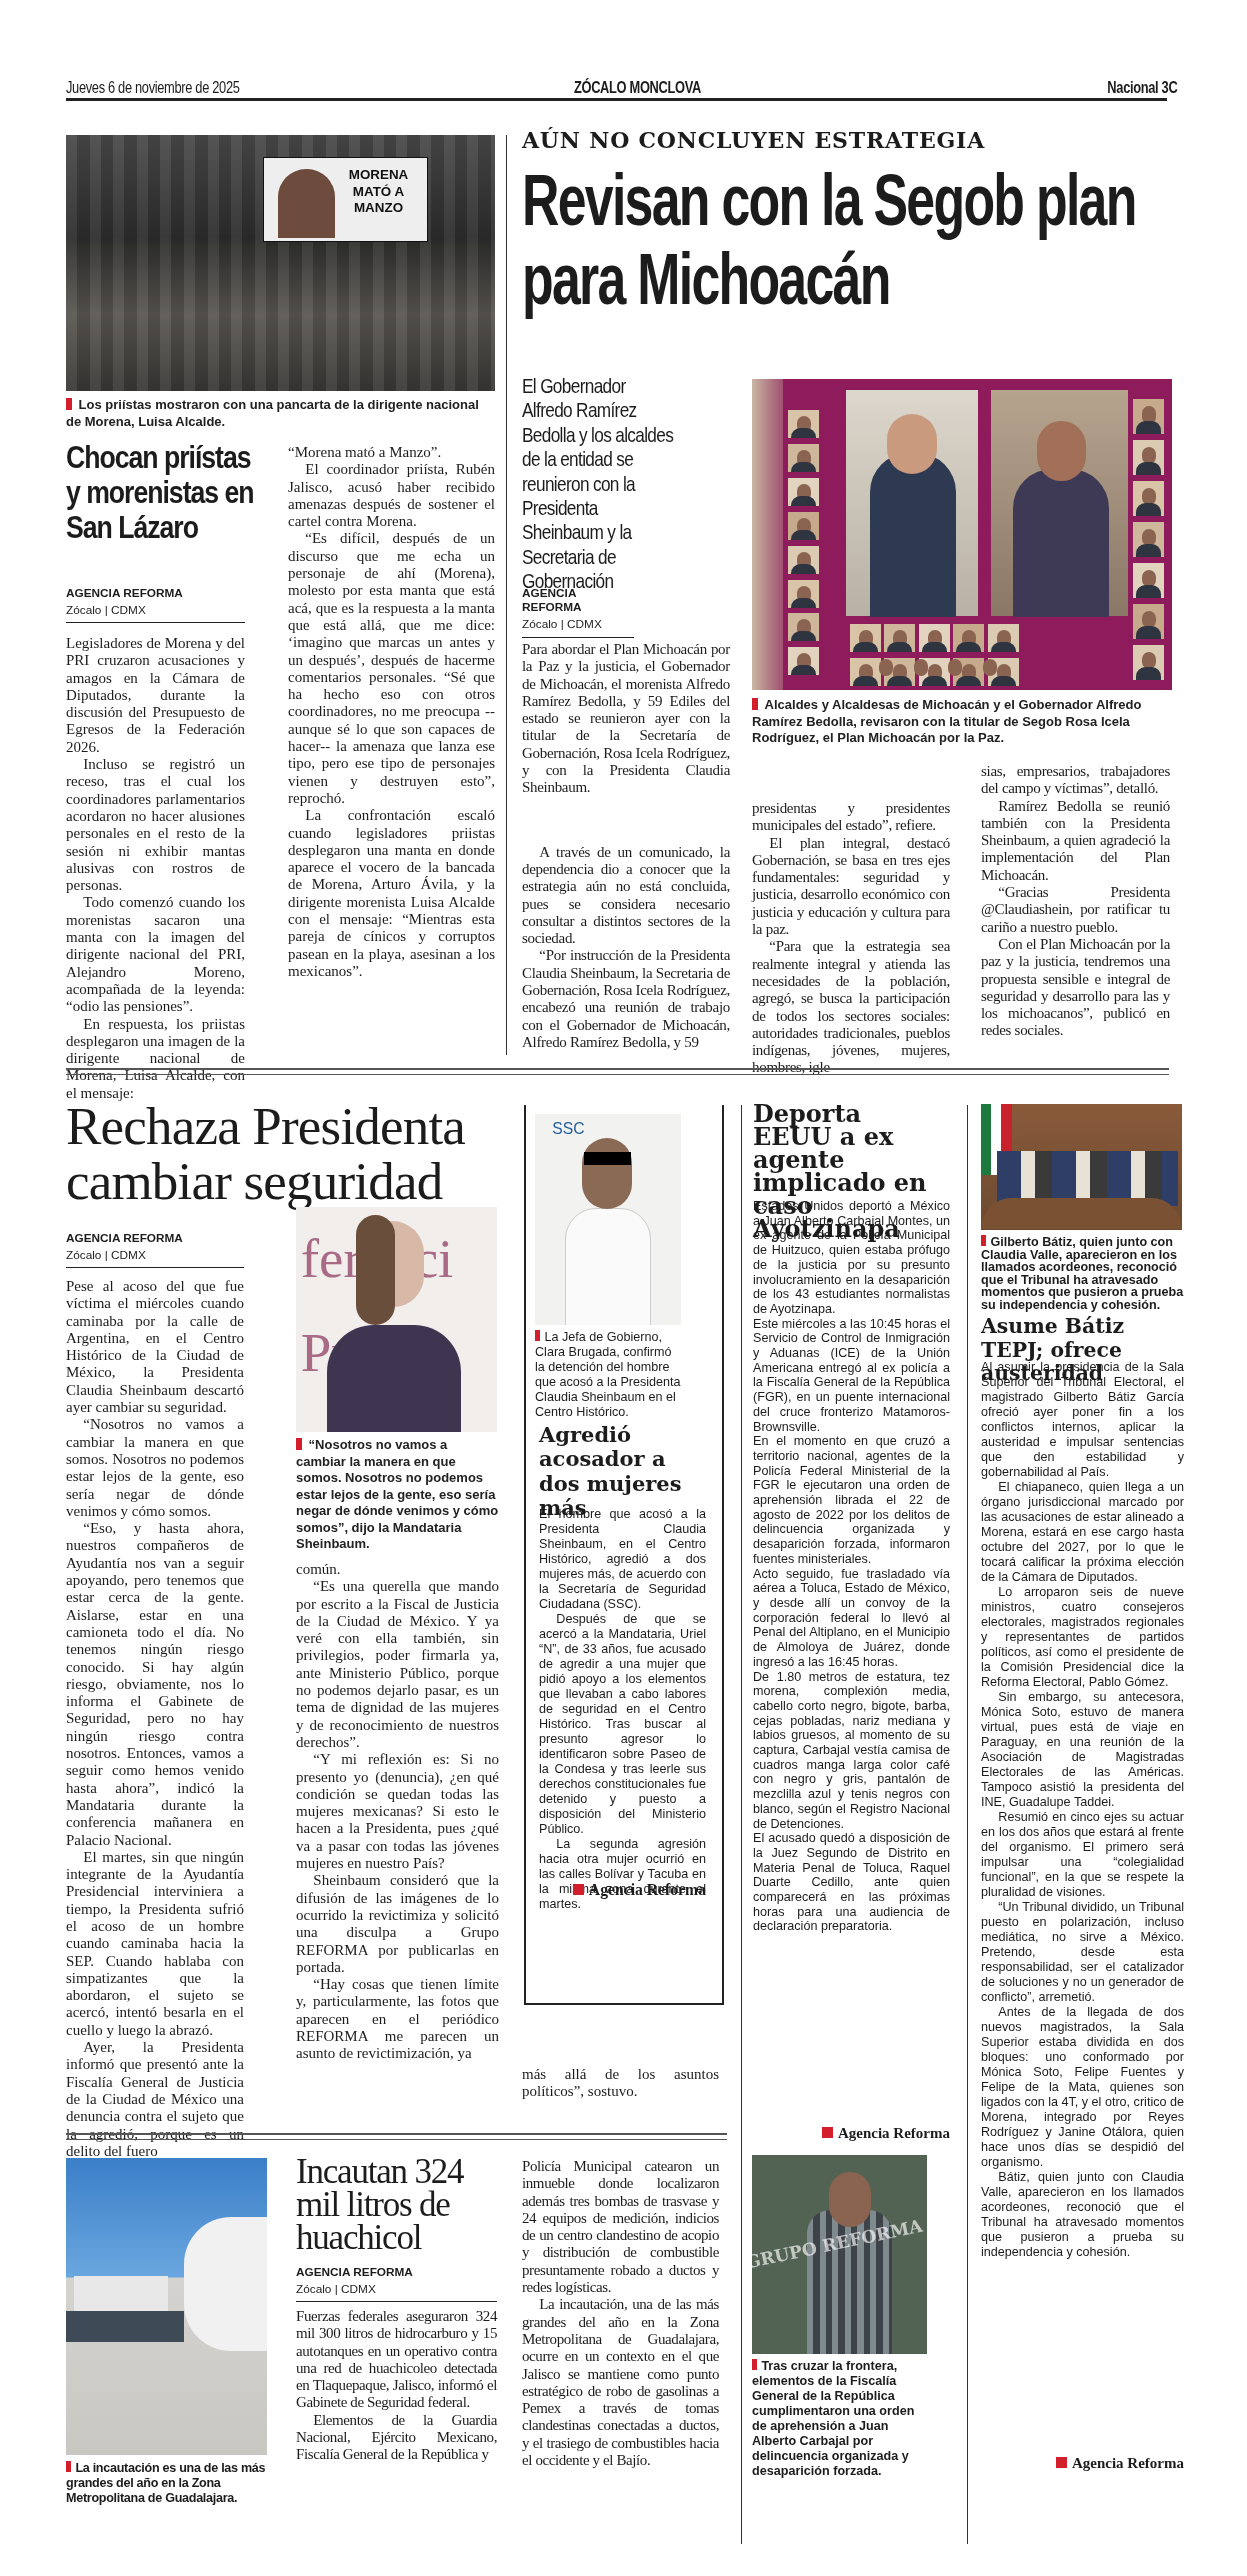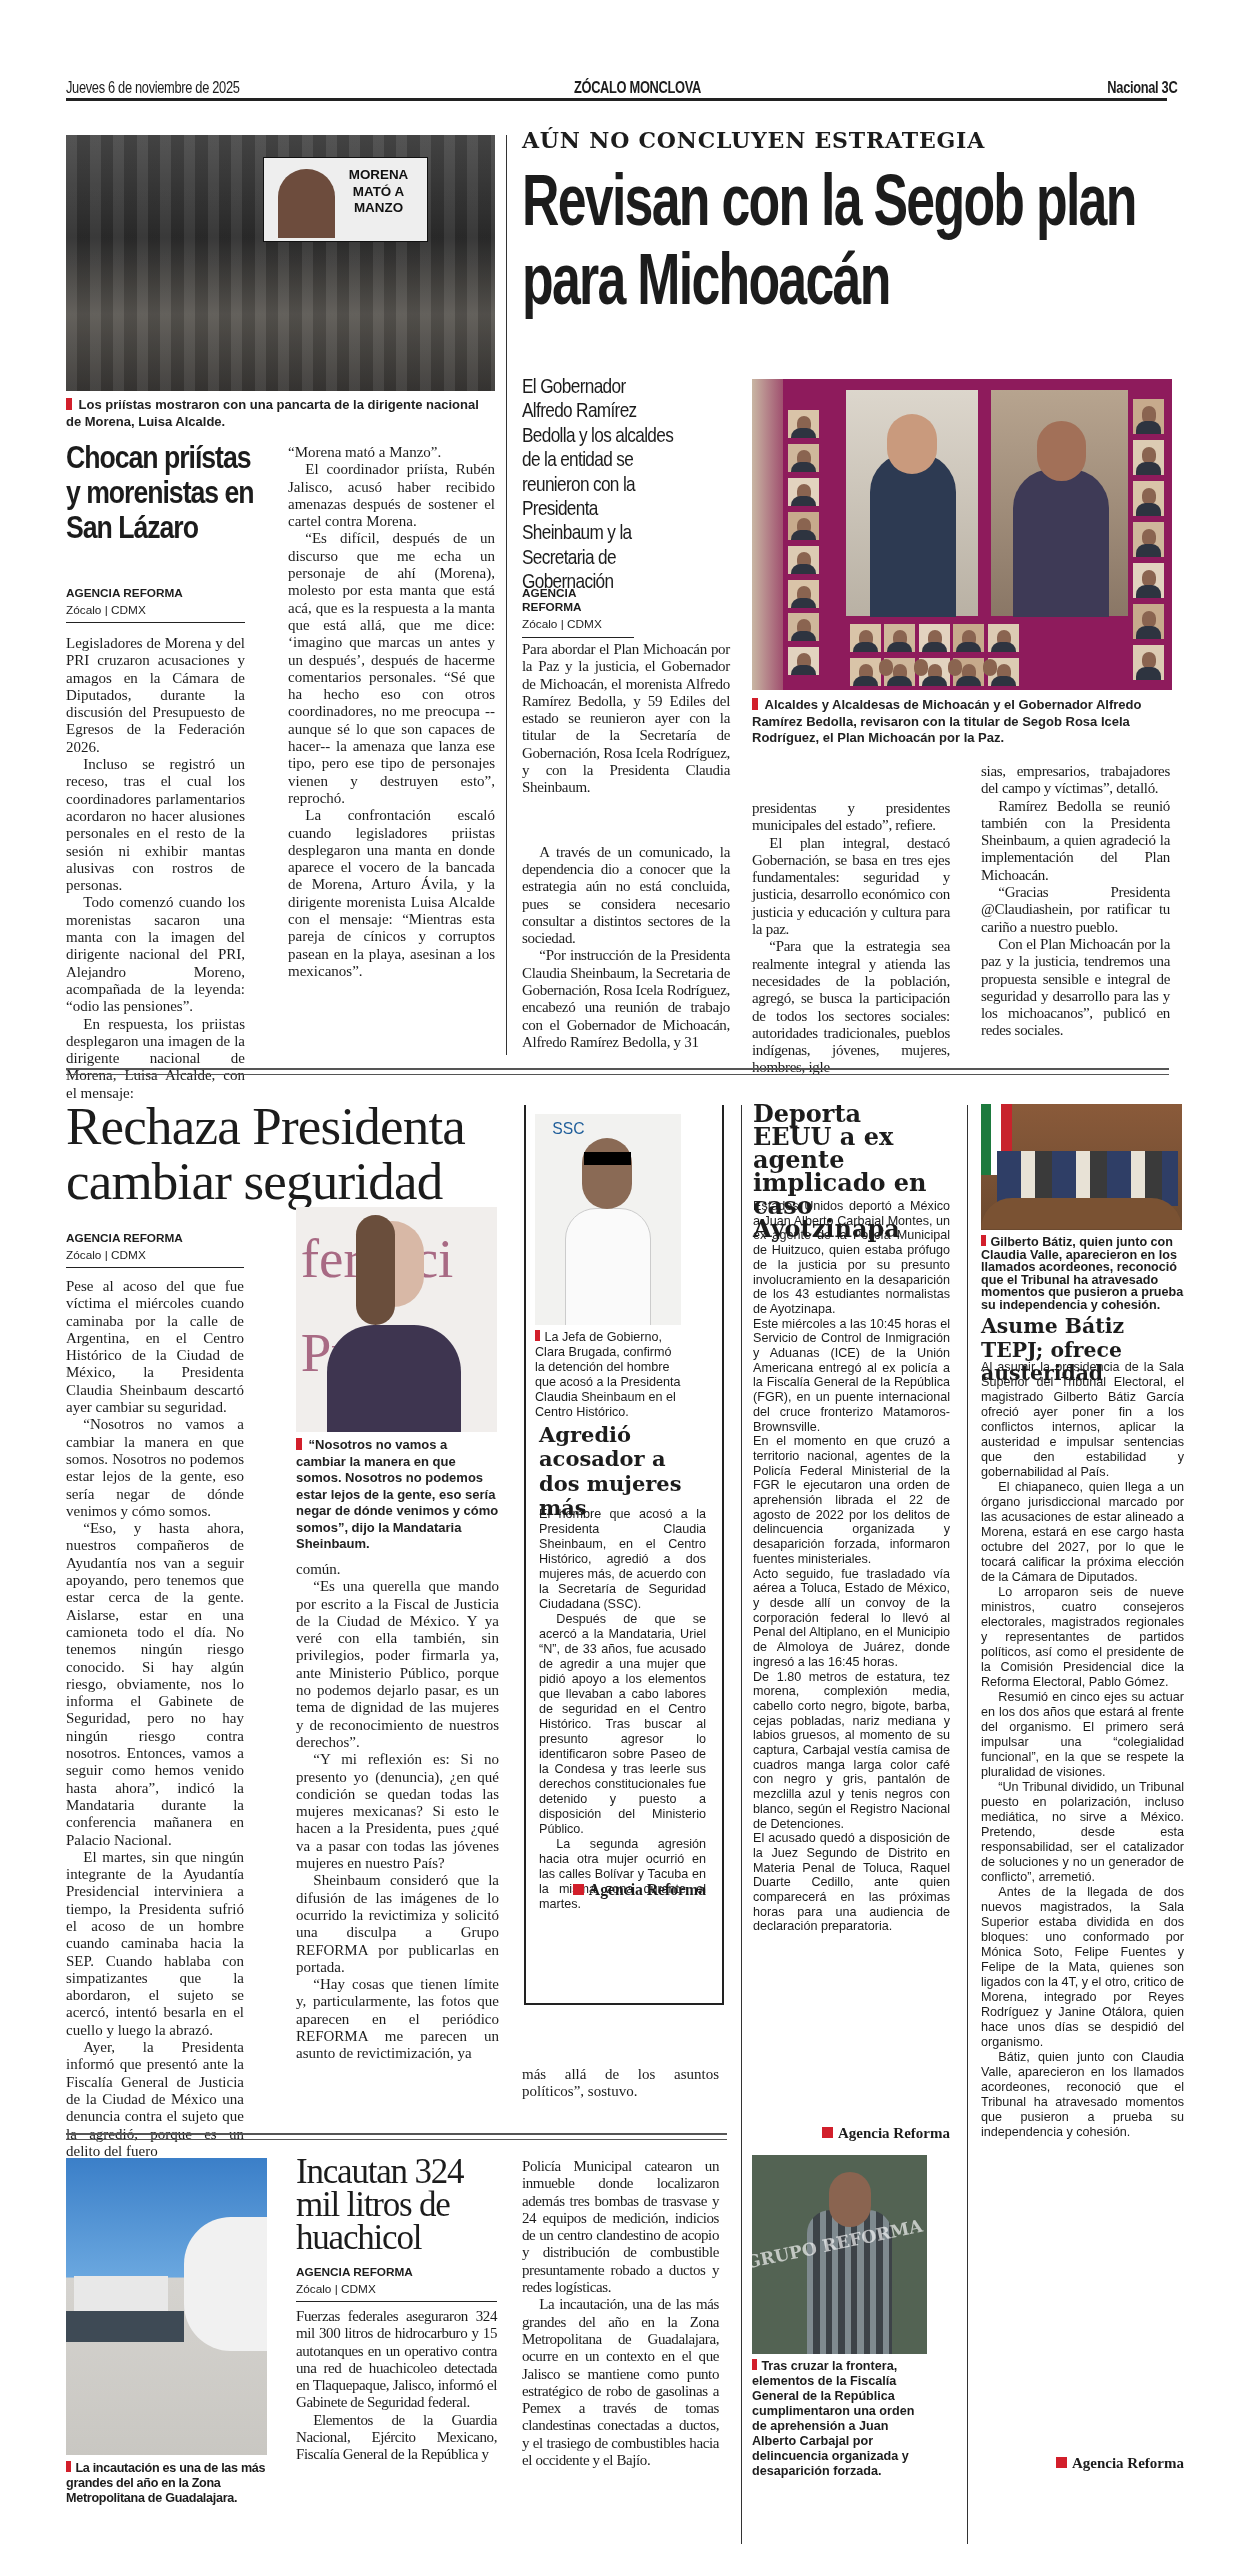--- a/index.html
+++ b/index.html
@@ -203,21 +203,21 @@
         <div class="abs" style="left: 8.6px; top: 0px; width: 14px; height: 17.3px; border-radius: 7px; background: rgb(138, 100, 80);"></div>
         <div class="abs" style="left: 3.1px; top: 0px; width: 25px; height: 0px; border-radius: 9.4px 9.4px 0px 0px; background: rgb(46, 52, 64);"></div>
       </div>
     </div>
 </div>
 <div class="caption abs" style="left:752px;top:697px;width:420px;font-weight:bold"><span class="mark"></span><span>Alcaldes y Alcaldesas de Michoacán y el Gobernador Alfredo Ramírez Bedolla, revisaron con la titular de Segob Rosa Icela Rodríguez, el Plan Michoacán por la Paz.</span></div>
 
 <div class="abs body-t" style="left:522px;top:641px;width:208px;letter-spacing:-0.3px" id="s2c1">
     <p class="noi" style="text-indent: 0px;">Para abordar el Plan Michoacán por la Paz y la justicia, el Gobernador de Michoacán, el morenista Alfredo Ramírez Bedolla, y 59 Ediles del estado se reunieron ayer con la titular de la Secretaría de Gobernación, Rosa Icela Rodríguez, y con la Presidenta Claudia Sheinbaum.</p>
     <p style="text-indent: 17.3px; margin-top: 47px;">A través de un comunicado, la dependencia dio a conocer que la estrategia aún no está concluida, pues se considera necesario consultar a distintos sectores de la sociedad.</p>
-    <p style="text-indent: 17.3px;">“Por instrucción de la Presidenta Claudia Sheinbaum, la Secretaria de Gobernación, Rosa Icela Rodríguez, encabezó una reunión de trabajo con el Gobernador de Michoacán, Alfredo Ramírez Bedolla, y 31</p>
+    <p style="text-indent: 17.3px;">“Por instrucción de la Presidenta Claudia Sheinbaum, la Secretaria de Gobernación, Rosa Icela Rodríguez, encabezó una reunión de trabajo con el Gobernador de Michoacán, Alfredo Ramírez Bedolla, y 59</p>
   </div>
 <div class="abs body-t" style="left:752px;top:763px;width:198px;letter-spacing:-0.3px" id="s2c2">
     <p class="noi" style="text-indent: 0px; margin-top: 37px;">presidentas y presidentes municipales del estado”, refiere.</p>
     <p style="text-indent: 17.3px;">El plan integral, destacó Gobernación, se basa en tres ejes fundamentales: seguridad y justicia, desarrollo económico con justicia y educación y cultura para la paz.</p>
     <p style="text-indent: 17.3px;">“Para que la estrategia sea realmente integral y atienda las necesidades de la población, agregó, se busca la participación de todos los sectores sociales: autoridades tradicionales, pueblos indígenas, jóvenes, mujeres, hombres, igle-</p>
   </div>
 <div class="abs body-t" style="left:981px;top:763px;width:189px;letter-spacing:-0.3px" id="s2c3">
     <p class="noi" style="text-indent: 0px;">sias, empresarios, trabajadores del campo y víctimas”, detalló.</p>
     <p style="text-indent: 17.3px;">Ramírez Bedolla se reunió también con la Presidenta Sheinbaum, a quien agradeció la implementación del Plan Michoacán.</p>
     <p style="text-indent: 17.3px;">“Gracias Presidenta @Claudiashein, por ratificar tu cariño a nuestro pueblo.</p>
@@ -303,20 +303,21 @@
   <div class="abs" style="left:0;top:0;width:31px;height:71px;background:linear-gradient(90deg,#1d7a3e 0 33%,#fff 33% 66%,#c8232c 66%)"></div>
   <div class="abs" style="left:15.7px;top:47px;width:181px;height:55px;background:repeating-linear-gradient(90deg,#2f3e66 0 23.6px,#e8e2d6 23.6px 38px,#3a3a3a 38px 55px)"></div>
   <div class="abs" style="left:0;top:94px;width:201px;height:31px;background:#7a5233;border-radius:79px 79px 0 0"></div>
 </div>
 <div class="abs sans" style="left:981px;top:1235px;width:203px;font-size:12.6px;line-height:12.6px;font-weight:bold"><span class="mark" style="display:inline-block;width:4.7px;height:11px;background:#d21f2b;margin-right:4.7px"></span><span>Gilberto Bátiz, quien junto con Claudia Valle, aparecieron en los llamados acordeones, reconoció que el Tribunal ha atravesado momentos que pusieron a prueba su independencia y cohesión.</span></div>
 <div class="abs slab" style="left:981px;top:1315px;width:197px;font-size:20.4px;line-height:23.6px">Asume Bátiz TEPJ; ofrece austeridad</div>
 <div class="abs sans" style="left:981px;top:1360px;width:203px;font-size:12.6px;line-height:15px;text-align:justify" id="s6b">
     <p class="noi" style="text-indent: 0px;">Al asumir la presidencia de la Sala Superior del Tribunal Electoral, el magistrado Gilberto Bátiz García ofreció ayer poner fin a los conflictos internos, aplicar la austeridad e impulsar sentencias que den estabilidad y gobernabilidad al País.</p>
     <p style="text-indent: 17.3px;">El chiapaneco, quien llega a un órgano jurisdiccional marcado por las acusaciones de estar alineado a Morena, estará en ese cargo hasta octubre del 2027, por lo que le tocará calificar la próxima elección de la Cámara de Diputados.</p>
     <p style="text-indent: 17.3px;">Lo arroparon seis de nueve ministros, cuatro consejeros electorales, magistrados regionales y representantes de partidos políticos, así como el presidente de la Comisión Presidencial dice la Reforma Electoral, Pablo Gómez.</p>
+    <p style="text-indent: 17.3px;">Sin embargo, su antecesora, Mónica Soto, estuvo de manera virtual, pues está de viaje en Paraguay, en una reunión de la Asociación de Magistradas Electorales de las Américas. Tampoco asistió la presidenta del INE, Guadalupe Taddei.</p>
     <p style="text-indent: 17.3px;">Resumió en cinco ejes su actuar en los dos años que estará al frente del organismo. El primero será impulsar una “colegialidad funcional”, en la que se respete la pluralidad de visiones.</p>
     <p style="text-indent: 17.3px;">“Un Tribunal dividido, un Tribunal puesto en polarización, incluso mediática, no sirve a México. Pretendo, desde esta responsabilidad, ser el catalizador de soluciones y no un generador de conflicto”, arremetió.</p>
     <p style="text-indent: 17.3px;">Antes de la llegada de dos nuevos magistrados, la Sala Superior estaba dividida en dos bloques: uno conformado por Mónica Soto, Felipe Fuentes y Felipe de la Mata, quienes son ligados con la 4T, y el otro, critico de Morena, integrado por Reyes Rodríguez y Janine Otálora, quien hace unos días se despidió del organismo.</p>
     <p style="text-indent: 17.3px;">Bátiz, quien junto con Claudia Valle, aparecieron en los llamados acordeones, reconoció que el Tribunal ha atravesado momentos que pusieron a prueba su independencia y cohesión.</p>
   </div>
 <div class="abs sign" style="left:981px;top:2455px;width:203px;font-size:15px"><span class="sq"></span><span>Agencia Reforma</span></div>
 
 <div class="photo" style="left:66px;top:2158px;width:201px;height:297px;background:linear-gradient(180deg,#3b7fc8 0%,#6aa7df 40%,#d5d3cf 40.5%,#c9c7c2 100%)">
   <div class="abs" style="left:7.9px;top:118px;width:94px;height:55px;background:#e8e8e8"></div>
   <div class="abs" style="left:0;top:153px;width:118px;height:31px;background:#3e4a55"></div>

